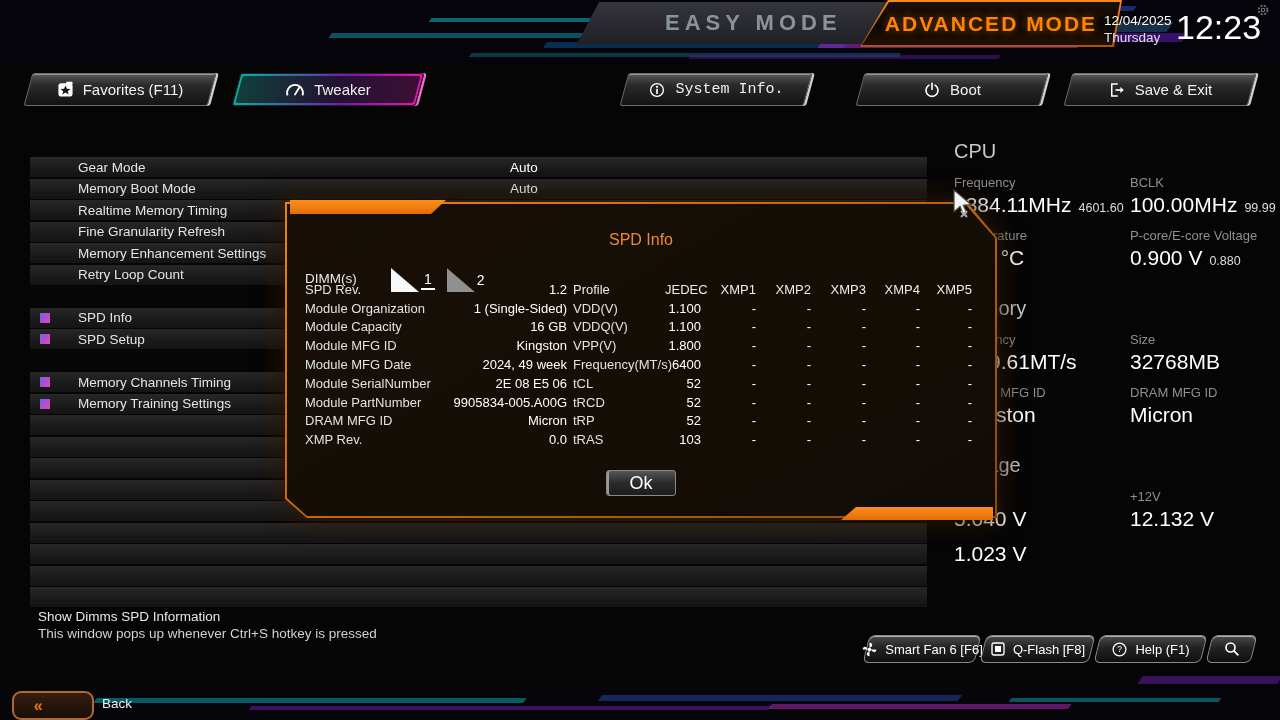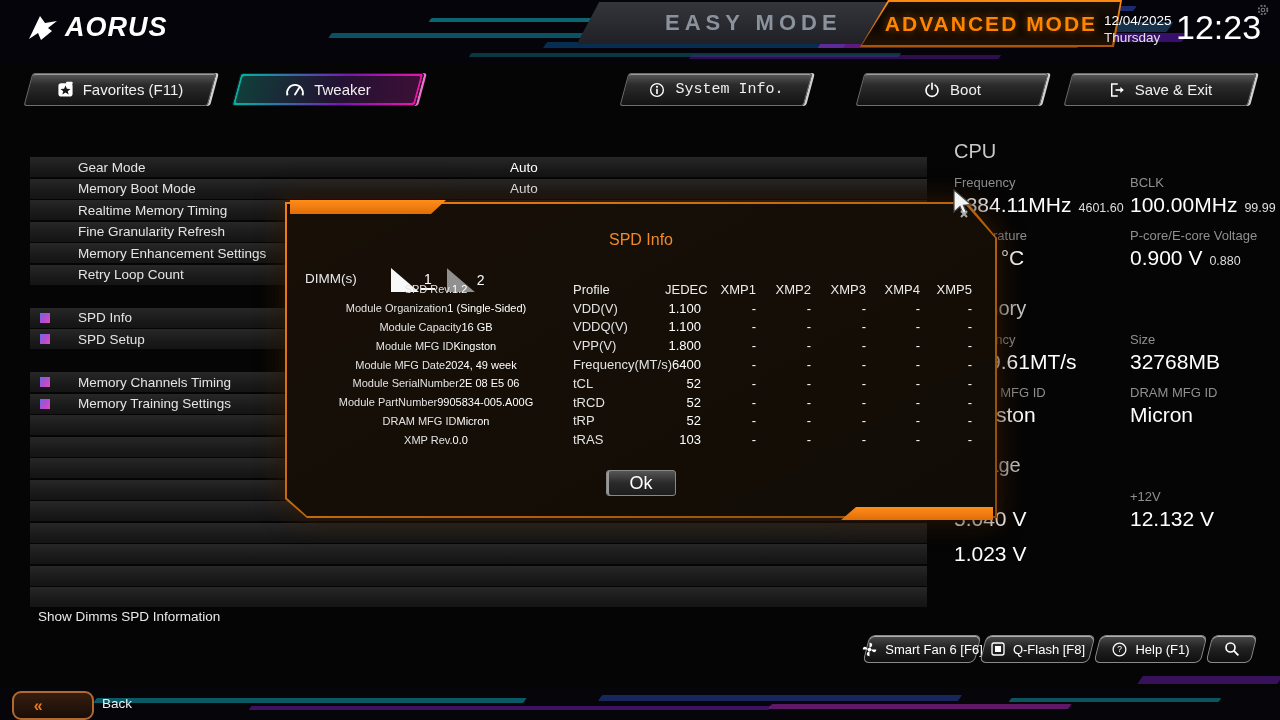--- a/index.html
+++ b/index.html
@@ -88,21 +88,21 @@
     background:linear-gradient(180deg,#ff8d1a,#e06e08);
     clip-path:polygon(15px 0,100% 0,100% 100%,0 100%);}
   .dlg-title{position:absolute;top:29px;left:0;width:100%;text-align:center;color:#f08a28;font-size:16px;}
   .dimm-row{position:absolute;left:20px;top:66px;display:flex;align-items:center;}
   .dimm-label{font-size:13.5px;color:#e8e8e8;width:86px;margin-bottom:3px;}
   .tri{width:28px;height:24px;clip-path:polygon(0 0,100% 100%,0 100%);}
   .tri.sel{background:#f8f8f8;} .tri.unsel{background:#909090;}
   .dimm-num{font-size:14px;color:#fff;margin:0 12px 0 2px;line-height:17px;}
   .dimm-num.sel{border-bottom:2px solid #fff;padding:0 3px;}
   .dlg-info{position:absolute;left:20px;top:78px;width:262px;}
-  .irow{display:flex;justify-content:center;height:18.8px;align-items:center;font-size:11px;white-space:nowrap;}
+  .irow{display:flex;justify-content:space-between;height:18.8px;align-items:center;font-size:13px;white-space:nowrap;}
   .irow .k{color:#e2e2e2;} .irow .v{color:#fff;}
   .dlg-table{position:absolute;left:288px;top:78px;width:402px;}
   .trow{display:grid;grid-template-columns:92px 36px 55px 55px 55px 54px 52px;height:18.8px;
     align-items:center;font-size:13px;}
   .trow span{text-align:right;color:#fff;white-space:nowrap;}
   .trow span:first-child{text-align:left;color:#e2e2e2;}
   .trow.thead span{color:#ececec;}
   .ok-btn{position:absolute;left:321px;top:268px;width:68px;height:24px;cursor:pointer;
     background:linear-gradient(180deg,#565656,#2a2a2a 50%,#1d1d1d);border:1px solid #888;border-radius:3px;
     color:#fff;font-size:18px;display:flex;align-items:center;justify-content:center;
@@ -152,28 +152,20 @@
     <div class="stk k4"></div>
     <div class="stk k5"></div>
     <div class="stk k6"></div>
     <div class="stk k7"></div>
     <div class="stk k8"></div>
     <div class="stk k9"></div>
     <div class="stk k10"></div>
     <div class="stk k11"></div>
     <div class="stk k12"></div>
 
-    <div class="logo">
-      <span>
-        <svg width="34" height="30" viewBox="0 0 34 30">
-            <path d="M3 26 L14 3 L19 10 L31 8 L22 15 L26 18 L15 27 L12 20 Z" fill="#fff"></path>
-          </svg>
-      </span>
-      <span class="logo-text">AORUS</span>
-    </div>
 
     <div class="easy-mode">
       <span class="em-label">EASY MODE</span>
     </div>
 
     <div class="adv-wrap">
       <div class="adv-border"></div>
       <div class="adv-inner">
         <span class="adv-label">ADVANCED MODE</span>
       </div>
@@ -550,20 +542,21 @@
 
   <div class="cursor">
     <svg width="26" height="32" viewBox="0 0 26 32">
       <path d="M3 2 L3 24 L9 18.5 L12.5 27 L16 25.4 L12.4 17.2 L20 16.6 Z" fill="#f4f4f4" stroke="#444" stroke-width="1.2"></path>
       <path d="M10 23 L16 29 M16 23 L10 29" stroke="#aaa" stroke-width="2" fill="none"></path>
     </svg>
   </div>
 
   <div class="status">
     <div>Show Dimms SPD Information</div>
+    <div class="l2">This window pops up whenever Ctrl+S hotkey is pressed</div>
   </div>
 
   <div class="fbtn f1">
     <div class="fbtn-shape"></div>
     <div class="fbtn-content">
       <span>
         <svg width="17" height="17" viewBox="0 0 24 24" fill="#fff">
             <circle cx="12" cy="12" r="2.6"></circle>
             <path d="M12 2.5 c4 0 5 3.5 2.2 5.8 L12 10 Z"></path>
             <path d="M12 2.5 c4 0 5 3.5 2.2 5.8 L12 10 Z" transform="rotate(90 12 12)"></path>

